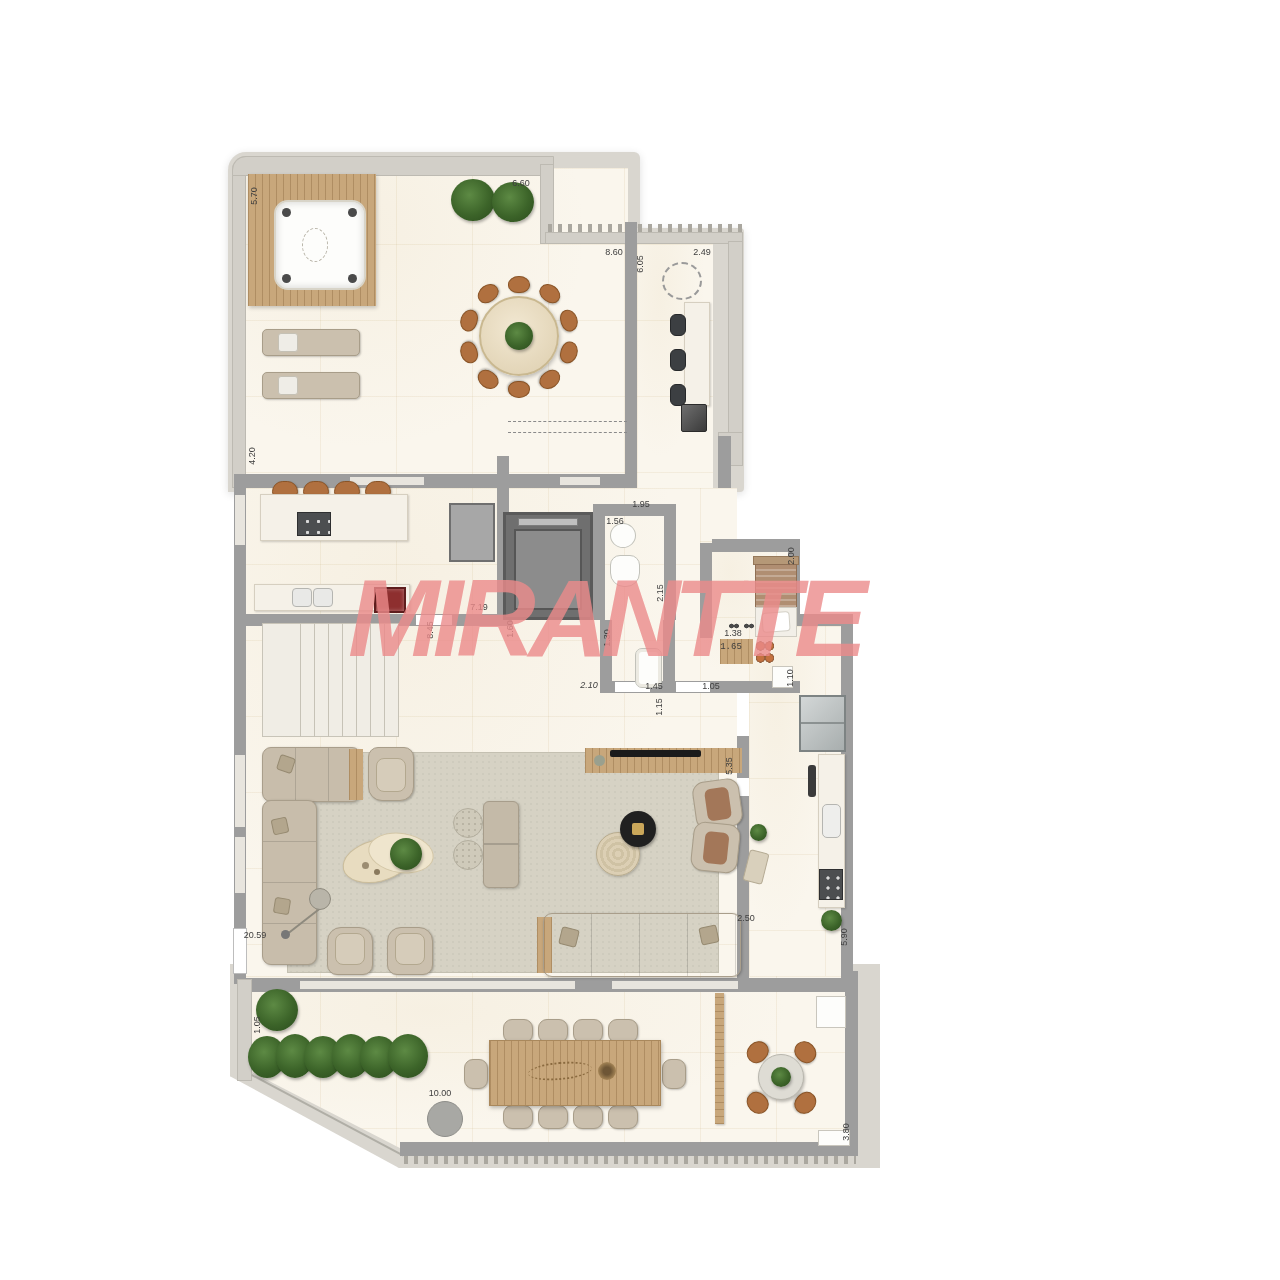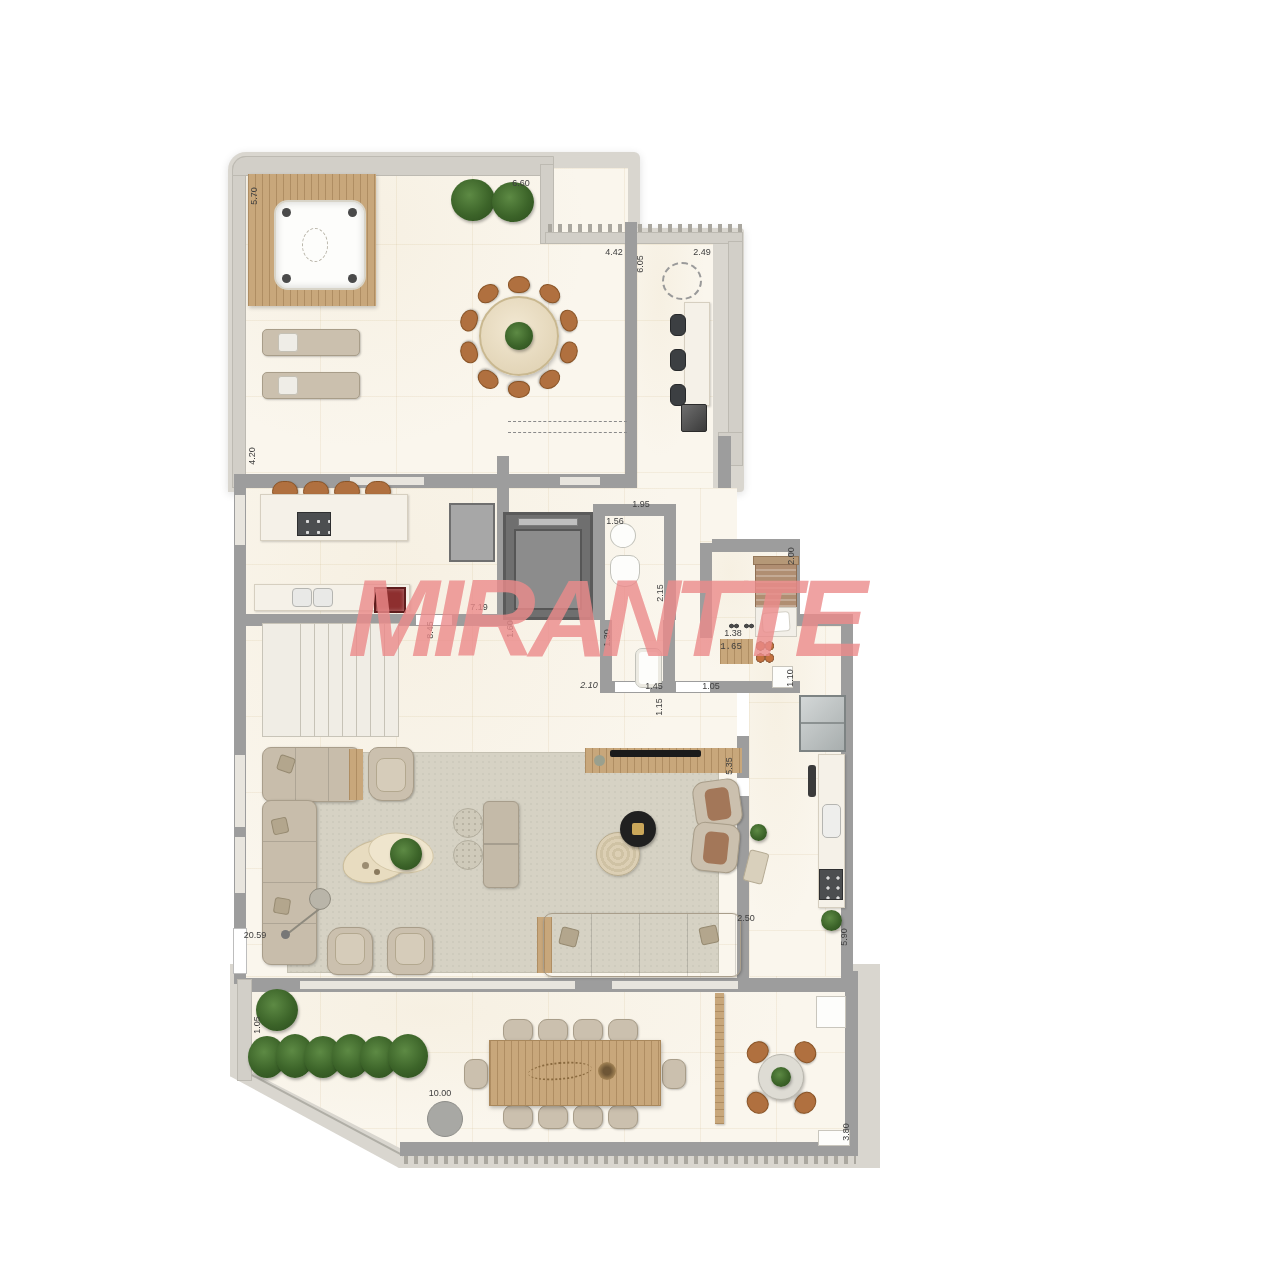--- a/index.html
+++ b/index.html
@@ -264,21 +264,21 @@
   <div class="abs chairb" style="left:746px;top:1006px;width:23px;height:20px;transform:rotate(-45deg);"></div>
   <div class="abs chairb" style="left:794px;top:1006px;width:23px;height:20px;transform:rotate(45deg);"></div>
   <div class="abs chairb" style="left:746px;top:1057px;width:23px;height:20px;transform:rotate(-135deg);"></div>
   <div class="abs chairb" style="left:794px;top:1057px;width:23px;height:20px;transform:rotate(135deg);"></div>
   <div class="abs" style="left:758px;top:1018px;width:46px;height:46px;background:#dedcd4;border:1px solid #b9b7ae;border-radius:50%;box-shadow:1px 2px 3px rgba(0,0,0,.25);"></div>
   <div class="abs plant" style="left:771px;top:1031px;width:20px;height:20px;"></div>
 
   <div id="dim-layer" class="abs" style="left:0;top:0;width:1280px;height:1280px;">
       <span class="dim rot" style="left: 254px; top: 160px;">5.70</span>
       <span class="dim" style="left: 521px; top: 147px;">6.60</span>
-      <span class="dim" style="left: 614px; top: 216px;">4.42</span>
+      <span class="dim" style="left: 614px; top: 216px;">8.60</span>
       <span class="dim rot" style="left: 640px; top: 228px;">6.05</span>
       <span class="dim" style="left: 702px; top: 216px;">2.49</span>
       <span class="dim rot" style="left: 252px; top: 420px;">4.20</span>
       <span class="dim" style="left: 641px; top: 468px;">1.95</span>
       <span class="dim" style="left: 615px; top: 485px;">1.56</span>
       <span class="dim rot" style="left: 660px; top: 557px;">2.15</span>
       <span class="dim rot" style="left: 791px; top: 520px;">2.00</span>
       <span class="dim" style="left: 479px; top: 571px;">7.19</span>
       <span class="dim rot" style="left: 430px; top: 594px;">8.45</span>
       <span class="dim rot" style="left: 510px; top: 593px;">1.60</span>

